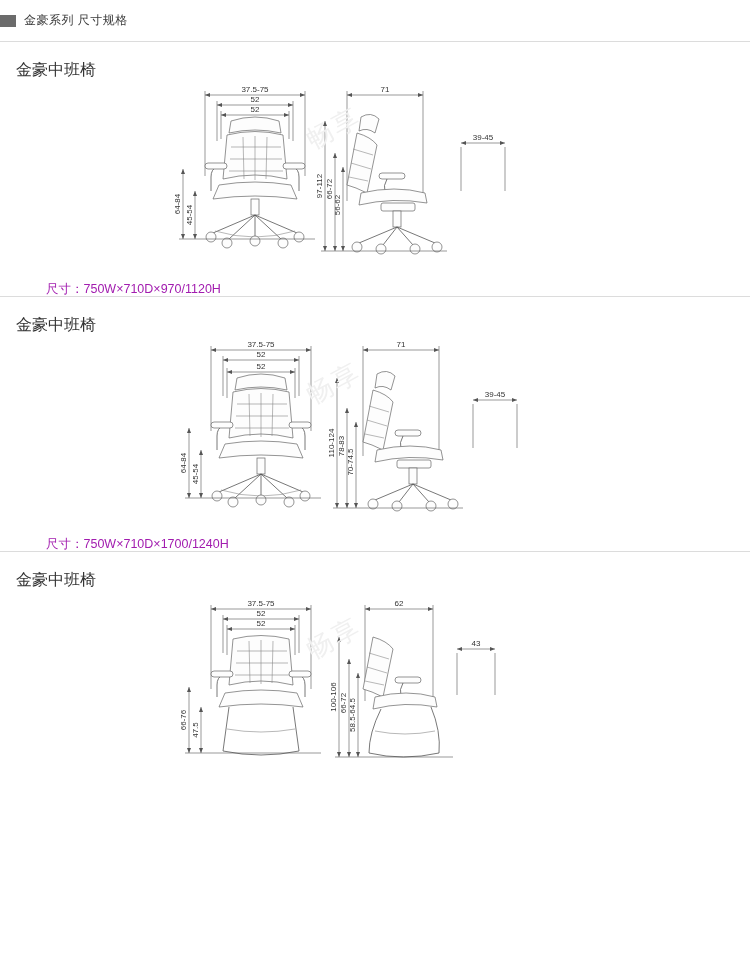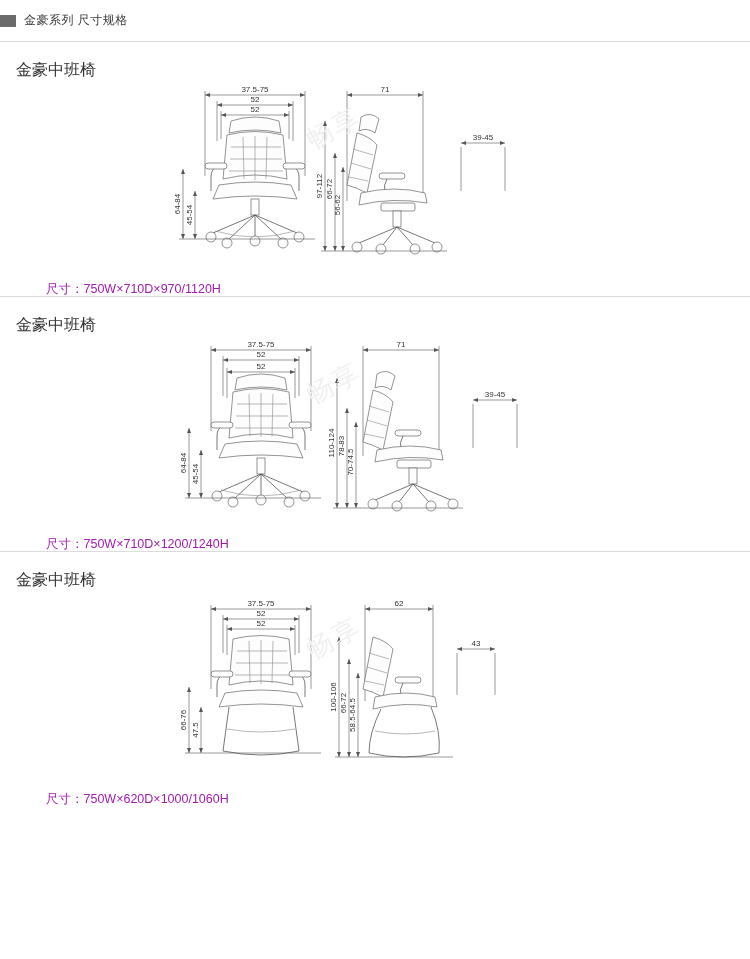--- a/index.html
+++ b/index.html
@@ -375,21 +375,21 @@
         <g>
           <line class="dimline" x1="308" y1="64" x2="352" y2="64"></line>
           <polygon points="308,64 313,62 313,66" fill="#555"></polygon>
           <polygon points="352,64 347,62 347,66" fill="#555"></polygon>
           <text class="dimtext" x="330" y="61" text-anchor="middle">39-45</text>
           <line class="dimline" x1="308" y1="68" x2="308" y2="112"></line>
           <line class="dimline" x1="352" y1="68" x2="352" y2="112"></line>
         </g>
       </svg>
     </div>
-    <div class="section-caption">尺寸：750W×710D×1200/1240H</div>
+    <div class="section-caption">尺寸：750W×710D×1700/1240H</div>
   </div>
 </div>
 
 <div class="section-divider"></div>
 
 <div class="section">
   <div class="section-title">金豪中班椅</div>
 
   <div class="section-body">
     <div class="drawing">
@@ -500,15 +500,14 @@
         <g>
           <line class="dimline" x1="292" y1="58" x2="330" y2="58"></line>
           <polygon points="292,58 297,56 297,60" fill="#555"></polygon>
           <polygon points="330,58 325,56 325,60" fill="#555"></polygon>
           <text class="dimtext" x="311" y="55" text-anchor="middle">43</text>
           <line class="dimline" x1="292" y1="62" x2="292" y2="104"></line>
           <line class="dimline" x1="330" y1="62" x2="330" y2="104"></line>
         </g>
       </svg>
     </div>
-    <div class="section-caption">尺寸：750W×620D×1000/1060H</div>
   </div>
 </div>
 
 </body></html>

